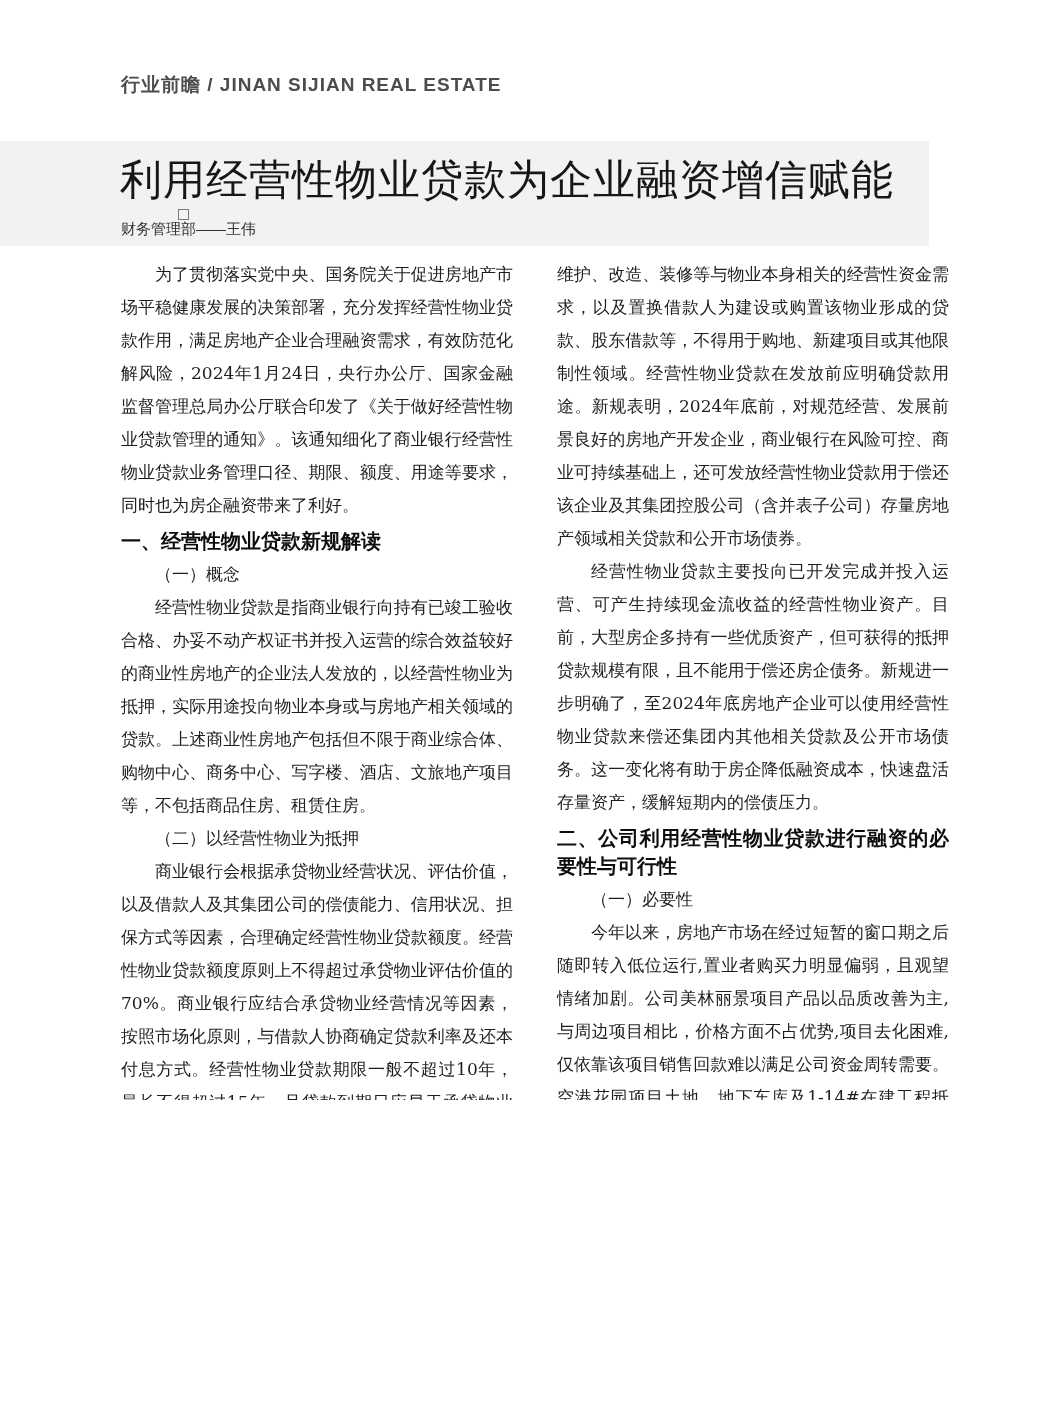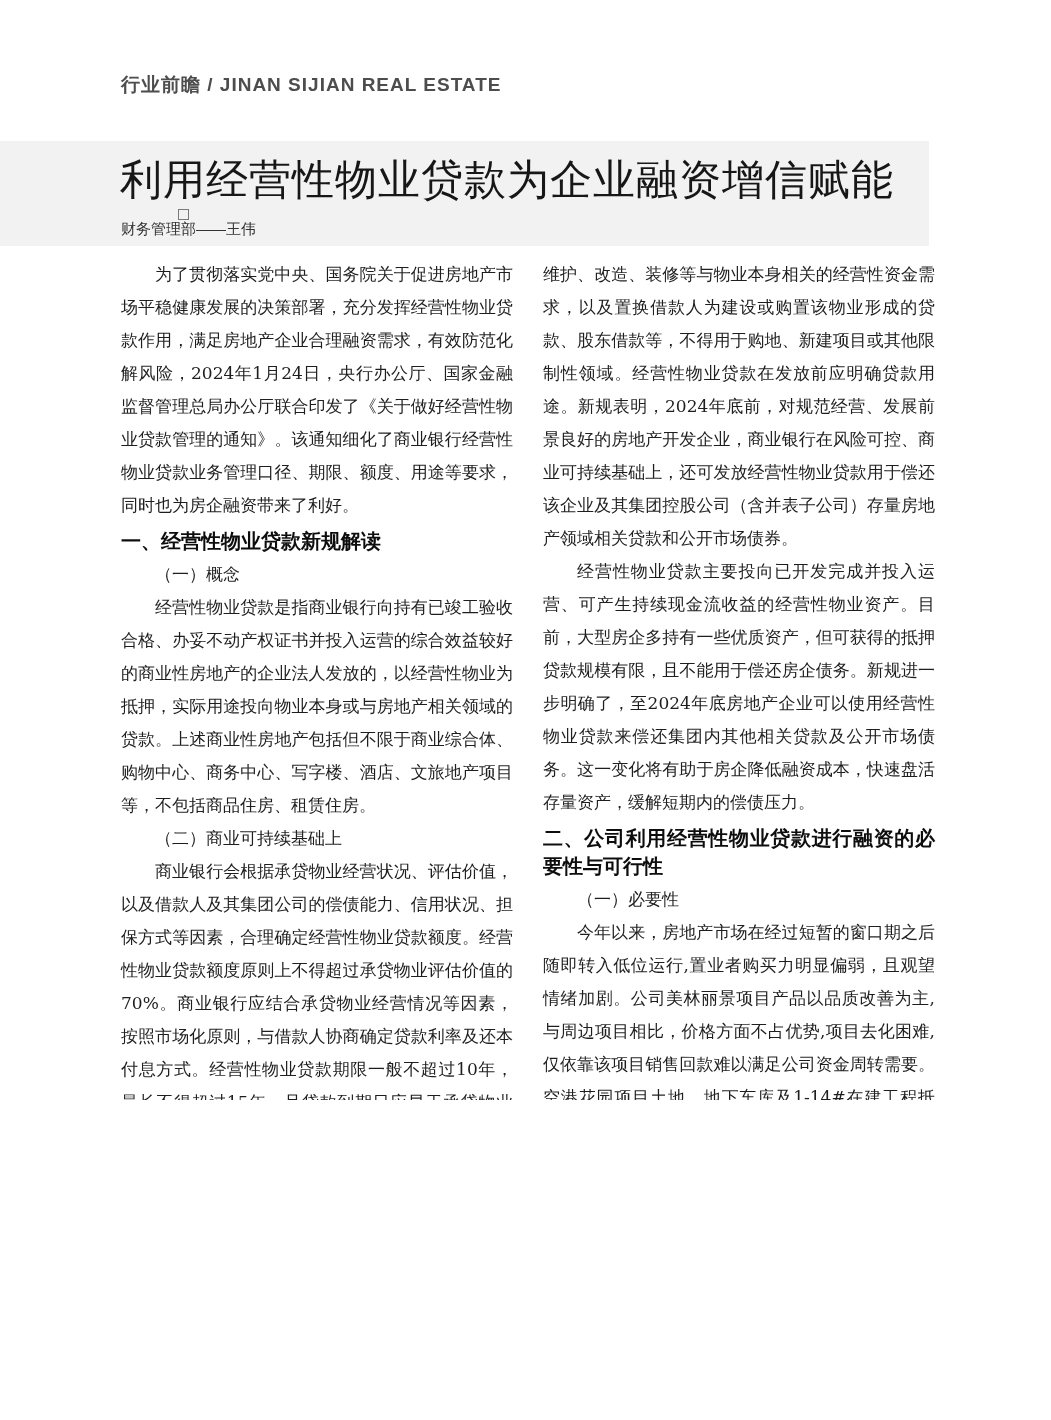--- a/index.html
+++ b/index.html
@@ -63,21 +63,21 @@
     margin-right: 11px;
     background: transparent;
   }
   
   .columns {
     position: absolute;
     top: 258px;
     left: 121px;
     width: 814px;
     display: flex;
-    gap: 30px;
+    gap: 44px;
   }
   .col {
     width: 392px;
     flex: 0 0 392px;
   }
   .blk { margin: 0; }
   .blk.p, .blk.p_cont, .blk.sub {
     font-family: "DejaVu Serif", "Liberation Serif", serif;
     font-size: 17px;
     line-height: 33px;
@@ -129,21 +129,21 @@
     <span class="sq"></span>
     <span>财务管理部——王伟</span>
   </div>
 
   <div class="columns">
     <div class="col">
         <div class="blk p">为了贯彻落实党中央、国务院关于促进房地产市场平稳健康发展的决策部署，充分发挥经营性物业贷款作用，满足房地产企业合理融资需求，有效防范化解风险，2024年1月24日，央行办公厅、国家金融监督管理总局办公厅联合印发了《关于做好经营性物业贷款管理的通知》。该通知细化了商业银行经营性物业贷款业务管理口径、期限、额度、用途等要求，同时也为房企融资带来了利好。</div>
         <div class="blk h">一、经营性物业贷款新规解读</div>
         <div class="blk sub">（一）概念</div>
         <div class="blk p">经营性物业贷款是指商业银行向持有已竣工验收合格、办妥不动产权证书并投入运营的综合效益较好的商业性房地产的企业法人发放的，以经营性物业为抵押，实际用途投向物业本身或与房地产相关领域的贷款。上述商业性房地产包括但不限于商业综合体、购物中心、商务中心、写字楼、酒店、文旅地产项目等，不包括商品住房、租赁住房。</div>
-        <div class="blk sub">（二）商业可持续基础上</div>
+        <div class="blk sub">（二）以经营性物业为抵押</div>
         <div class="blk p">商业银行会根据承贷物业经营状况、评估价值，以及借款人及其集团公司的偿债能力、信用状况、担保方式等因素，合理确定经营性物业贷款额度。经营性物业贷款额度原则上不得超过承贷物业评估价值的70%。商业银行应结合承贷物业经营情况等因素，按照市场化原则，与借款人协商确定贷款利率及还本付息方式。经营性物业贷款期限一般不超过10年，最长不得超过15年，且贷款到期日应早于承贷物业产权证到期日至少5年。新规放宽了贷款额度和期限的上限，这给予了房企更大的财务灵活性，也为市场注入了信心。</div>
         <div class="blk sub">（三）贷款用途</div>
         <div class="blk p">经营性物业贷款可用于承贷物业在经营期间的</div>
       </div>
     <div class="col">
         <div class="blk p_cont">维护、改造、装修等与物业本身相关的经营性资金需求，以及置换借款人为建设或购置该物业形成的贷款、股东借款等，不得用于购地、新建项目或其他限制性领域。经营性物业贷款在发放前应明确贷款用途。新规表明，2024年底前，对规范经营、发展前景良好的房地产开发企业，商业银行在风险可控、商业可持续基础上，还可发放经营性物业贷款用于偿还该企业及其集团控股公司（含并表子公司）存量房地产领域相关贷款和公开市场债券。</div>
         <div class="blk p">经营性物业贷款主要投向已开发完成并投入运营、可产生持续现金流收益的经营性物业资产。目前，大型房企多持有一些优质资产，但可获得的抵押贷款规模有限，且不能用于偿还房企债务。新规进一步明确了，至2024年底房地产企业可以使用经营性物业贷款来偿还集团内其他相关贷款及公开市场债务。这一变化将有助于房企降低融资成本，快速盘活存量资产，缓解短期内的偿债压力。</div>
         <div class="blk h">二、公司利用经营性物业贷款进行融资的必要性与可行性</div>
         <div class="blk sub">（一）必要性</div>
         <div class="blk p">今年以来，房地产市场在经过短暂的窗口期之后随即转入低位运行,置业者购买力明显偏弱，且观望情绪加剧。公司美林丽景项目产品以品质改善为主,与周边项目相比，价格方面不占优势,项目去化困难,仅依靠该项目销售回款难以满足公司资金周转需要。空港花园项目土地、地下车库及1-14#在建工程抵押给银行，项目开发贷款即将到期偿还。因存在抵押，车库和二地块住宅无法销售，不能实现销售回款，一三地块剩余顶层与底层房源去化慢，导致公司资金压力较大；与此同时，公司销售回款缓慢，暂时又不能通过还款解除项目抵押，</div>

